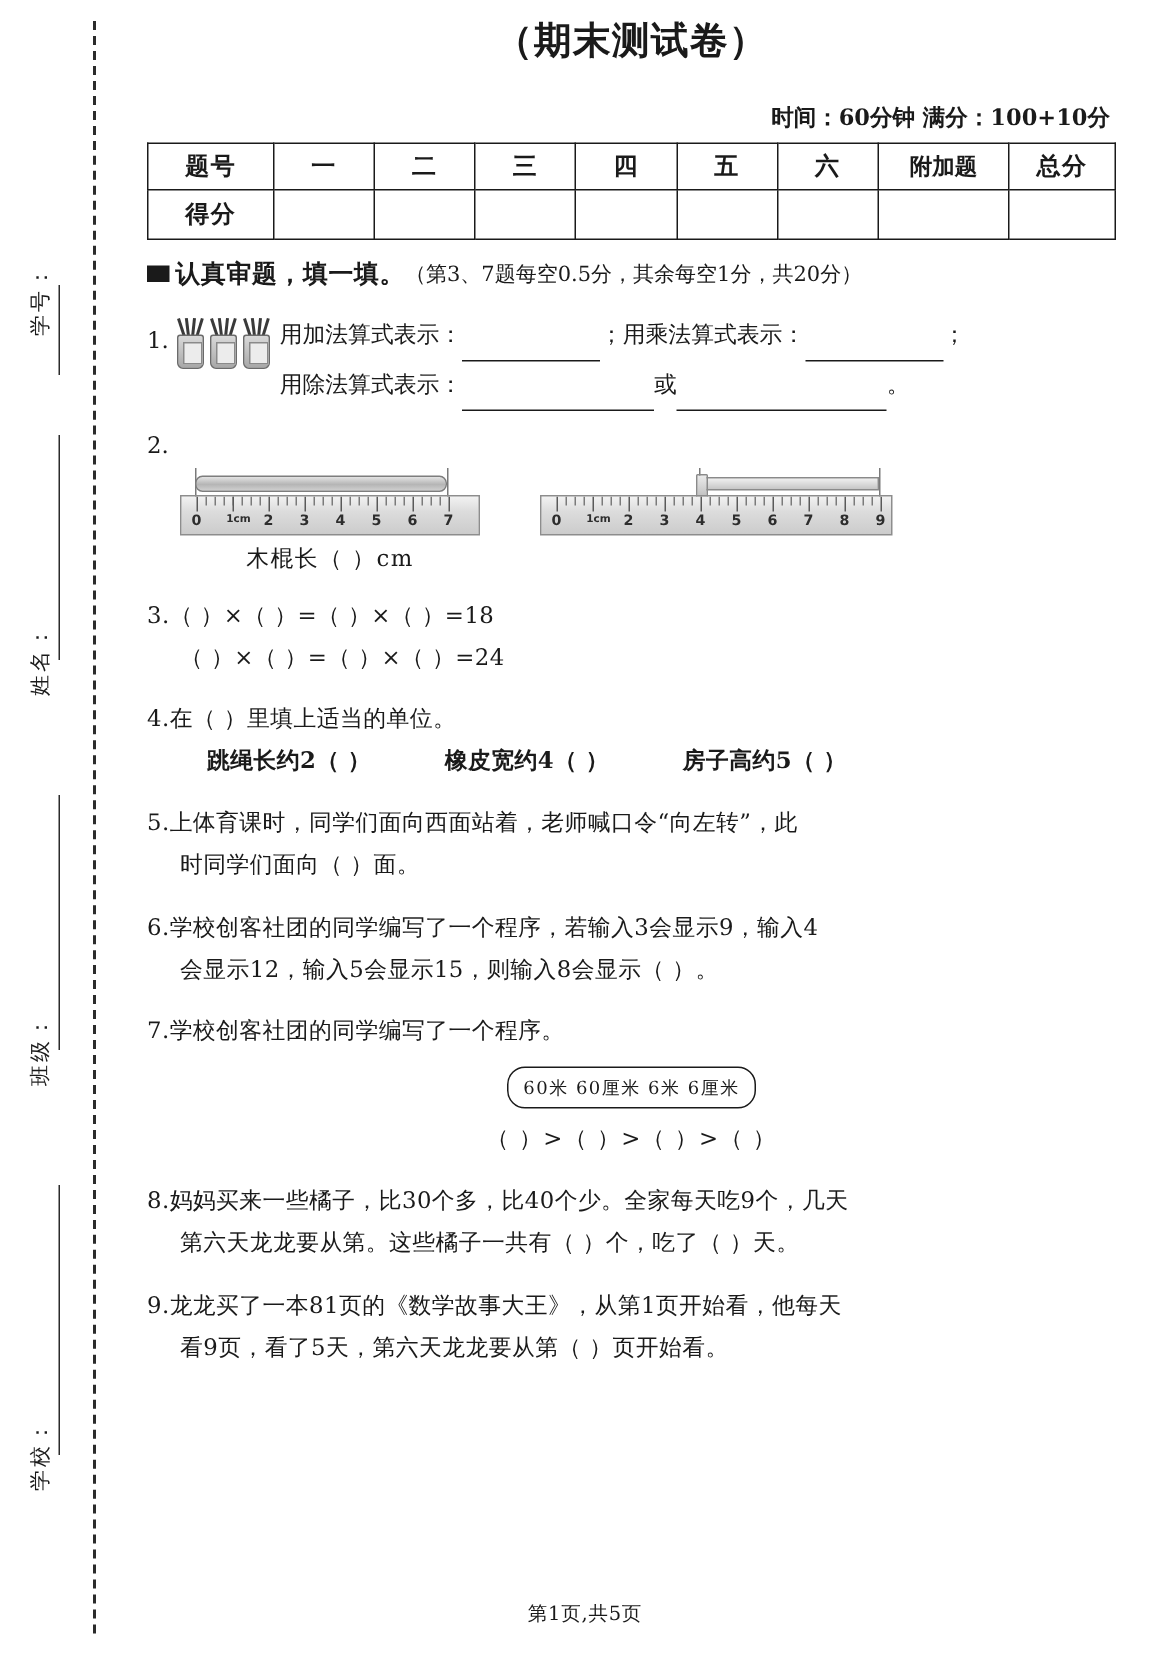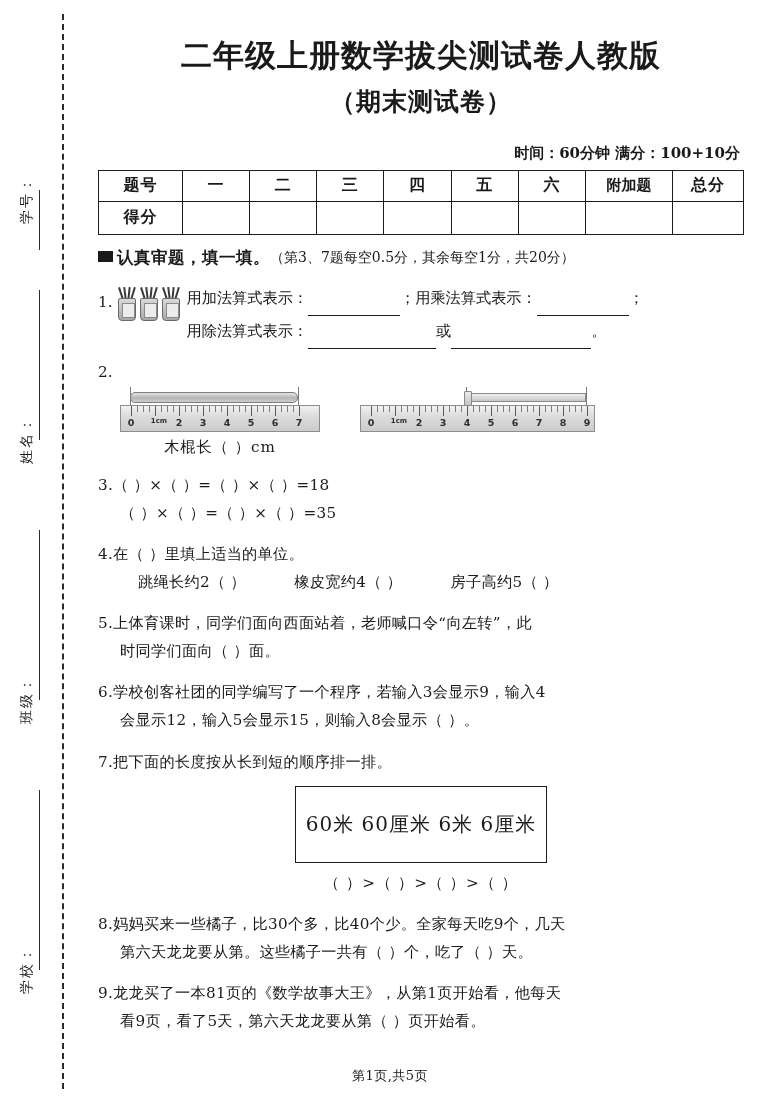--- a/index.html
+++ b/index.html
@@ -230,23 +230,23 @@
   }
 
   
   .boxed-row {
     display: flex;
     justify-content: center;
     margin-top: 10px;
   }
   .boxed {
     border: 1.4px solid #1a1a1a;
-    border-radius: 0;
-    padding: 19px 10px;
-    font-size: 20px;
+    border-radius: 12px;
+    padding: 2px 10px;
+    font-size: 12px;
     letter-spacing: 1px;
   }
   .cmp-row {
     text-align: center;
     font-size: 15.2px;
     margin-top: 6px;
     letter-spacing: 1px;
   }
 
   .footer {
@@ -272,21 +272,20 @@
   <div class="vline" style="top:530px;height:170px;"></div>
 
   <div class="vlabel" style="top:760px;">班级：</div>
   <div class="vline" style="top:790px;height:180px;"></div>
 
   <div class="vlabel" style="top:1030px;">学校：</div>
 </div>
 
 <div class="page">
 
-  <div class="title1">二年级上册数学拔尖测试卷人教版</div>
   <div class="title2">（期末测试卷）</div>
 
   <div class="meta-line">时间：60分钟  满分：100+10分</div>
 
   <table class="score-table">
     <tbody>
         <tr>
       <td class="lbl">题号</td>
       <td>一</td>
       <td>二</td>
@@ -462,46 +461,46 @@
           <span class="lab" style="left:202px">8</span>
           <span class="lab" style="left:226px">9</span>
         </div>
       </div>
 
     </div>
   </div>
 
   <div class="q">
     <span class="num">3.</span><span>（       ）×（       ）=（       ）×（       ）=18</span>
-    <span class="indent">（       ）×（       ）=（       ）×（       ）=35</span>
+    <span class="indent">（       ）×（       ）=（       ）×（       ）=24</span>
   </div>
 
   <div class="q">
     <span class="num">4.</span><span>在（       ）里填上适当的单位。</span>
-    <span class="indent" style="padding-left:40px;">
+    <span class="indent" style="padding-left:40px;font-weight:bold;">
       <span>跳绳长约2（       ）</span>
       <span style="display:inline-block;width:38px"></span>
       <span>橡皮宽约4（       ）</span>
       <span style="display:inline-block;width:38px"></span>
       <span>房子高约5（       ）</span>
     </span>
   </div>
 
   <div class="q">
     <span class="num">5.</span><span>上体育课时，同学们面向西面站着，老师喊口令“向左转”，此</span>
     <span class="indent">时同学们面向（       ）面。</span>
   </div>
 
   <div class="q">
     <span class="num">6.</span><span>学校创客社团的同学编写了一个程序，若输入3会显示9，输入4</span>
     <span class="indent">会显示12，输入5会显示15，则输入8会显示（       ）。</span>
   </div>
 
   <div class="q">
-    <span class="num">7.</span><span>把下面的长度按从长到短的顺序排一排。</span>
+    <span class="num">7.</span><span>学校创客社团的同学编写了一个程序。</span>
     <div class="boxed-row">
       <span class="boxed">60米    60厘米    6米    6厘米</span>
     </div>
     <div class="cmp-row">（          ）&gt;（          ）&gt;（          ）&gt;（          ）</div>
   </div>
 
   <div class="q">
     <span class="num">8.</span><span>妈妈买来一些橘子，比30个多，比40个少。全家每天吃9个，几天</span>
     <span class="indent">第六天龙龙要从第。这些橘子一共有（       ）个，吃了（       ）天。</span>
   </div>

